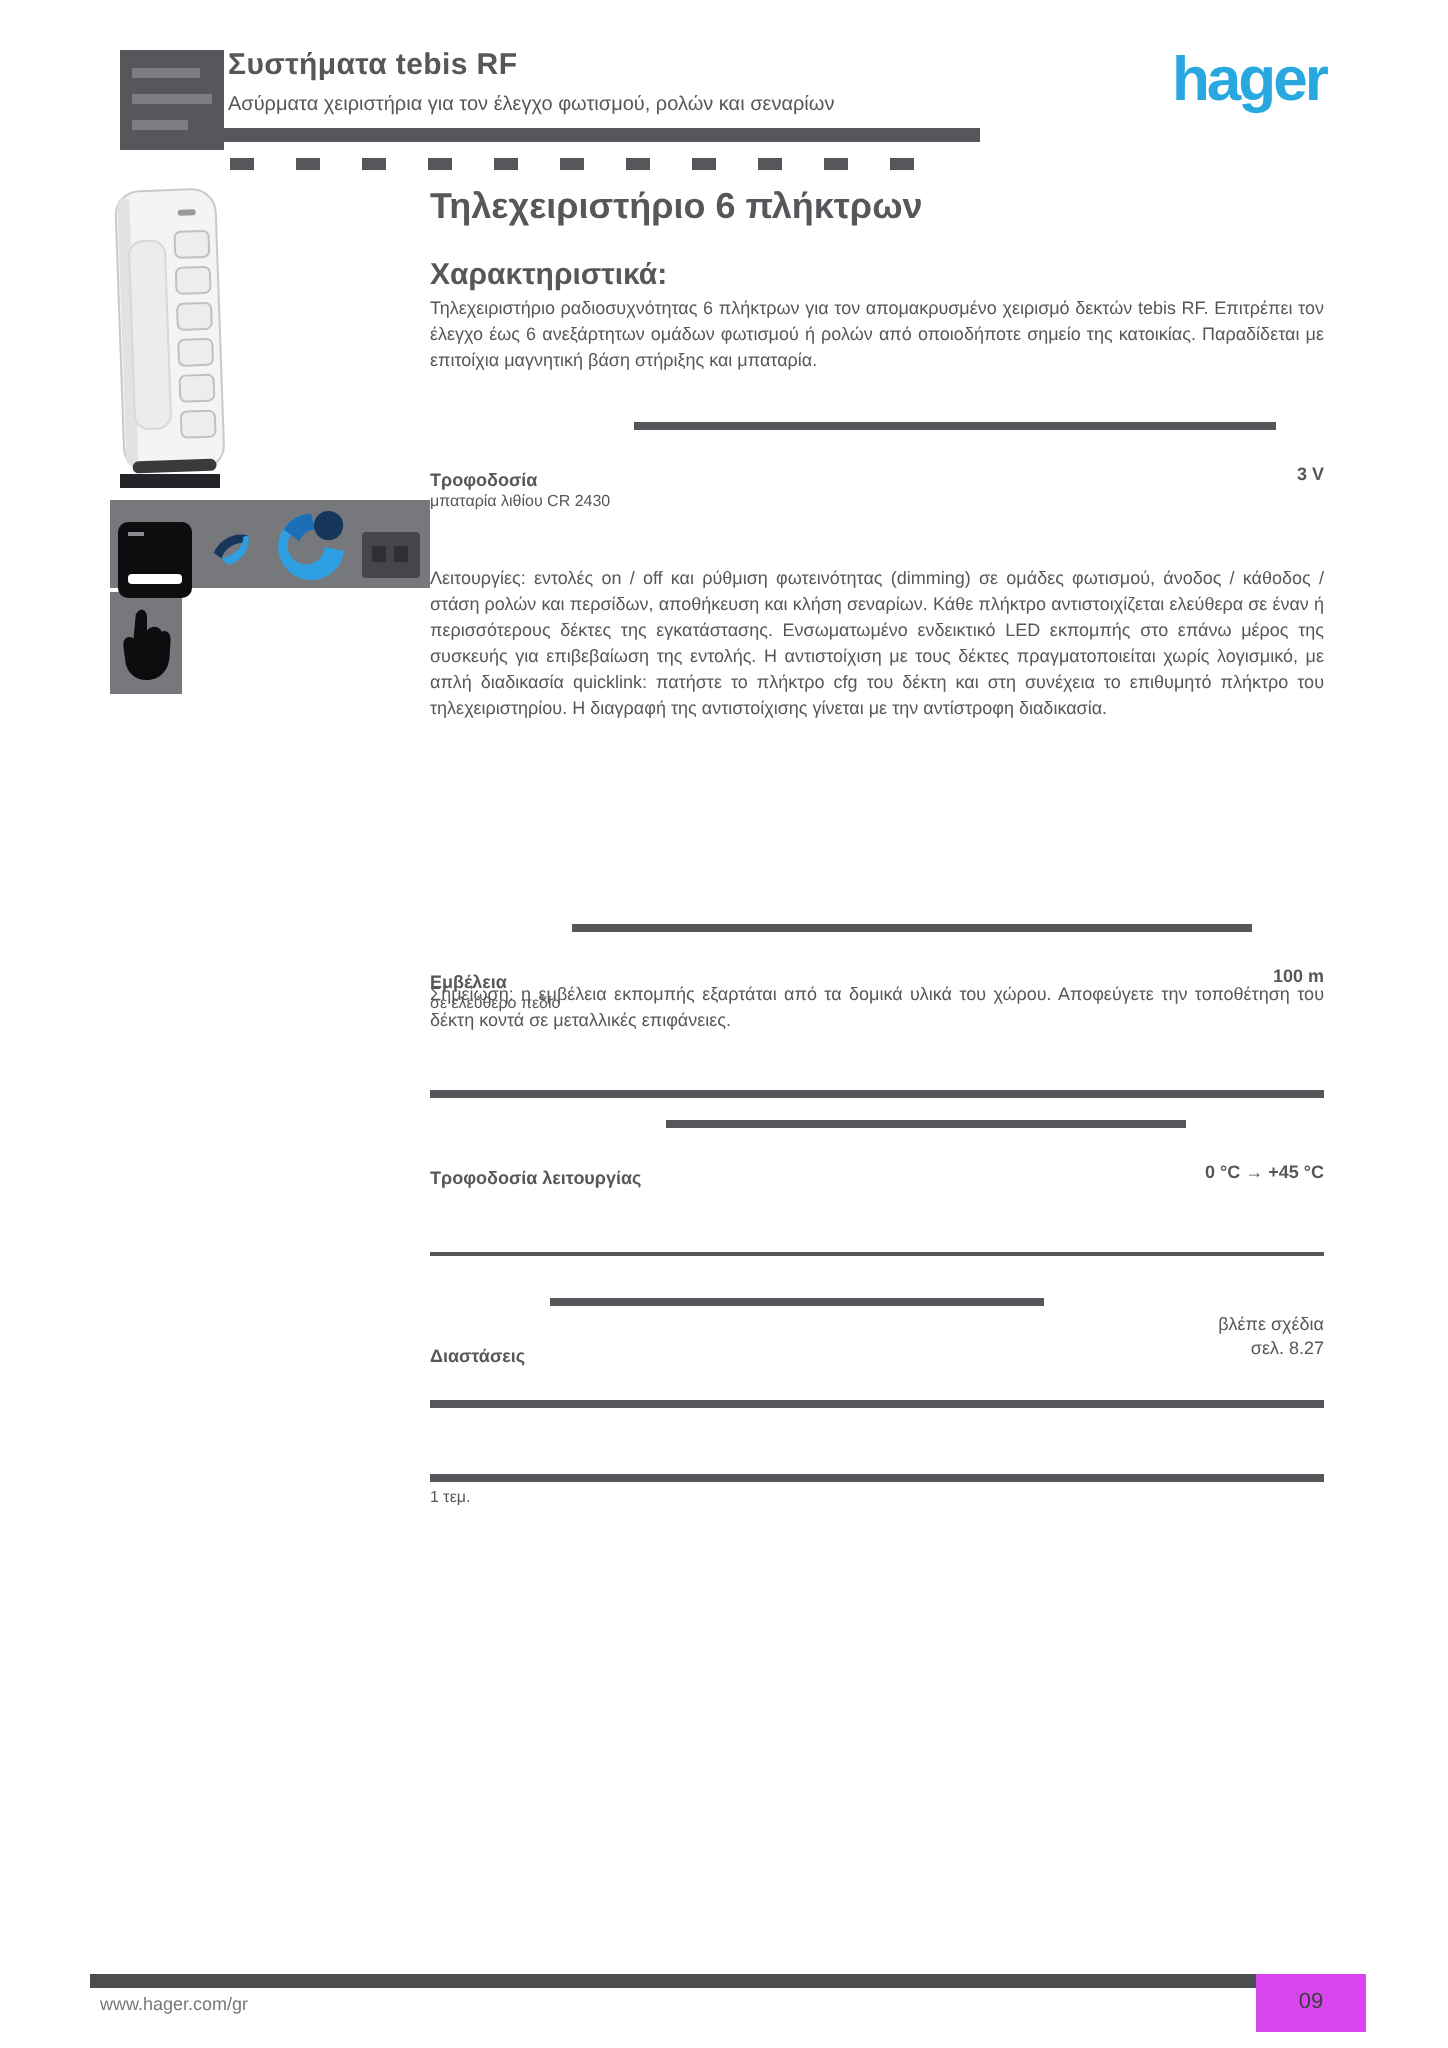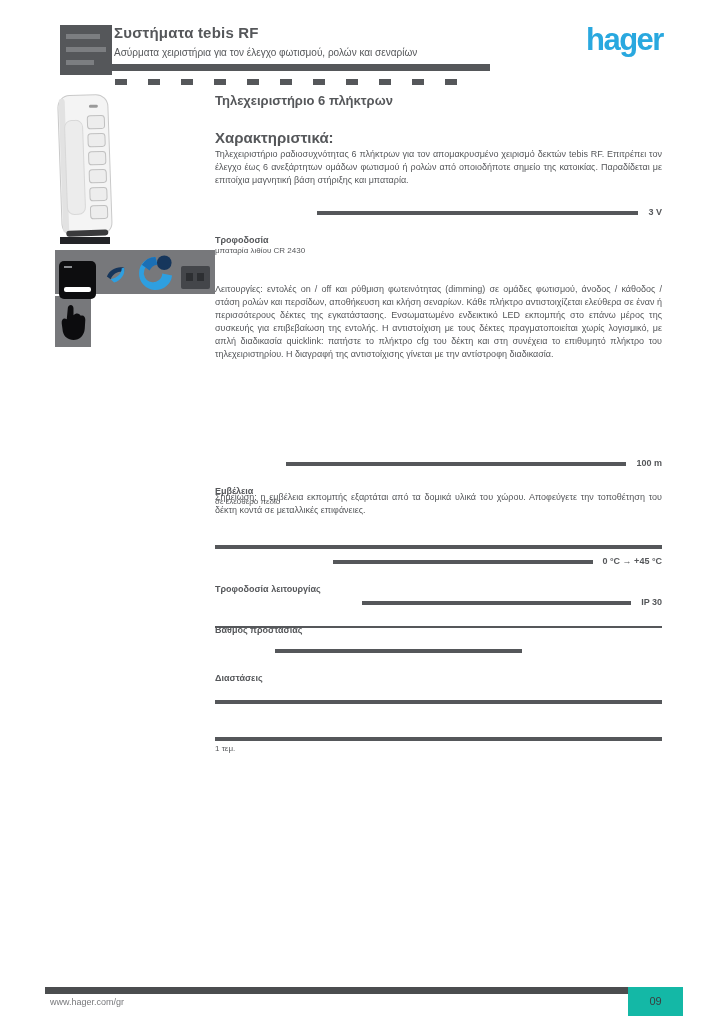--- a/index.html
+++ b/index.html
@@ -25,37 +25,37 @@
   .band{position:absolute;left:55px;top:250px;width:160px;height:44px;background:#77787B;}
   .strip{position:absolute;left:55px;top:296px;width:36px;height:51px;background:#77787B;}
   .battery{position:absolute;left:59px;top:261px;width:37px;height:38px;background:#0d0d0f;border-radius:5px;}
   .battery .slot{position:absolute;left:5px;bottom:7px;width:27px;height:5px;background:#ffffff;border-radius:2px;}
   .battery .tick{position:absolute;left:5px;top:5px;width:8px;height:2px;background:#8a8c8f;}
   .icon-abs{position:absolute;}
   .module{position:absolute;left:181px;top:266px;width:29px;height:23px;background:#44464a;border-radius:2px;}
   .module .cell{position:absolute;top:7px;width:7px;height:8px;background:#2d2f32;}
   .hand{position:absolute;left:60px;top:301px;width:27px;height:42px;}
   
-  .ptitle{position:absolute;left:215px;top:93px;font-size:13px;font-weight:bold;}
+  .ptitle{position:absolute;left:215px;top:93px;font-size:18px;font-weight:bold;}
   .sheading{position:absolute;left:215px;top:129px;font-size:15px;font-weight:bold;}
   .para{position:absolute;left:215px;width:447px;font-size:9px;line-height:13px;text-align:justify;}
   .crow{position:absolute;left:215px;width:447px;display:flex;align-items:flex-start;}
   .crow .lbl{font-size:9px;font-weight:bold;line-height:11px;white-space:nowrap;margin-top:28px;}
   .crow .lbl .sub{display:block;font-weight:normal;font-size:8px;line-height:10px;}
   .crow .leader{flex:1;height:4px;background:#55575A;margin:4px 10px 0 12px;}
-  .crow .val{font-size:9px;font-weight:bold;white-space:nowrap;line-height:11px;}
+  .crow .val{font-size:9px;font-weight:bold;white-space:nowrap;line-height:11px;margin-top:25px;}
   .crow .notes{font-size:9px;line-height:12px;text-align:right;white-space:nowrap;}
   .rule{position:absolute;left:215px;width:447px;height:4px;background:#55575A;}
   .qty{position:absolute;left:215px;top:744px;font-size:8px;}
   
   .f-bar{position:absolute;left:45px;top:987px;width:616px;height:7px;background:#4B4D4F;}
   .f-box{position:absolute;left:48px;top:994px;width:122px;height:19px;background:#ffffff;}
   .f-box span{display:block;padding:3px 0 0 2px;font-size:9px;color:#77787B;}
   .f-note{position:absolute;left:293px;top:1035px;font-size:10px;font-style:italic;color:#55575A;}
-  .f-page{position:absolute;left:628px;top:987px;width:55px;height:29px;background:#14b8a6;
+  .f-page{position:absolute;left:628px;top:987px;width:55px;height:29px;background:#d946ef;
     color:#3B3D3F;font-size:11px;font-weight:normal;text-align:center;line-height:29px;}
 </style>
 </head>
 <body>
 
 <div class="page">
 
   <div class="badge">
     <div class="tex" style="top:9px;width:34px;"></div>
     <div class="tex" style="top:22px;width:40px;"></div>
@@ -152,31 +152,32 @@
   <div class="para" style="top:491px;">Σημείωση: η εμβέλεια εκπομπής εξαρτάται από τα δομικά υλικά του χώρου. Αποφεύγετε την τοποθέτηση του δέκτη κοντά σε μεταλλικές επιφάνειες.</div>
 
   <div class="rule" style="top:545px;"></div>
 
   <div class="crow" style="top:556px;">
     <div class="lbl">Τροφοδοσία λειτουργίας</div>
     <div class="leader"></div>
     <div class="val">0 °C → +45 °C</div>
   </div>
 
-  <div class="crow" style="top:597px;">
-    <div class="lbl">Βαθμός προστασίας</div>
-    <div class="leader" style="margin-left:60px;"></div>
-    <div class="val">IP 30</div>
-  </div>
 
   <div class="rule" style="top:626px;height:2px;"></div>
 
   <div class="crow" style="top:645px;">
     <div class="lbl">Διαστάσεις</div>
     <div class="leader" style="margin-right:140px;"></div>
+  </div>
+  <div class="crow" style="top:656px;justify-content:flex-end;">
+    <div class="notes">
+      <span style="display:block;">βλέπε σχέδια</span>
+      <span style="display:block;">σελ. 8.27</span>
+    </div>
   </div>
 
   <div class="rule" style="top:700px;"></div>
 
   <div class="rule" style="top:737px;"></div>
   <div class="qty">1 τεμ.</div>
 
   <div class="f-bar"></div>
   <div class="f-box">
     <span>www.hager.com/gr</span>

